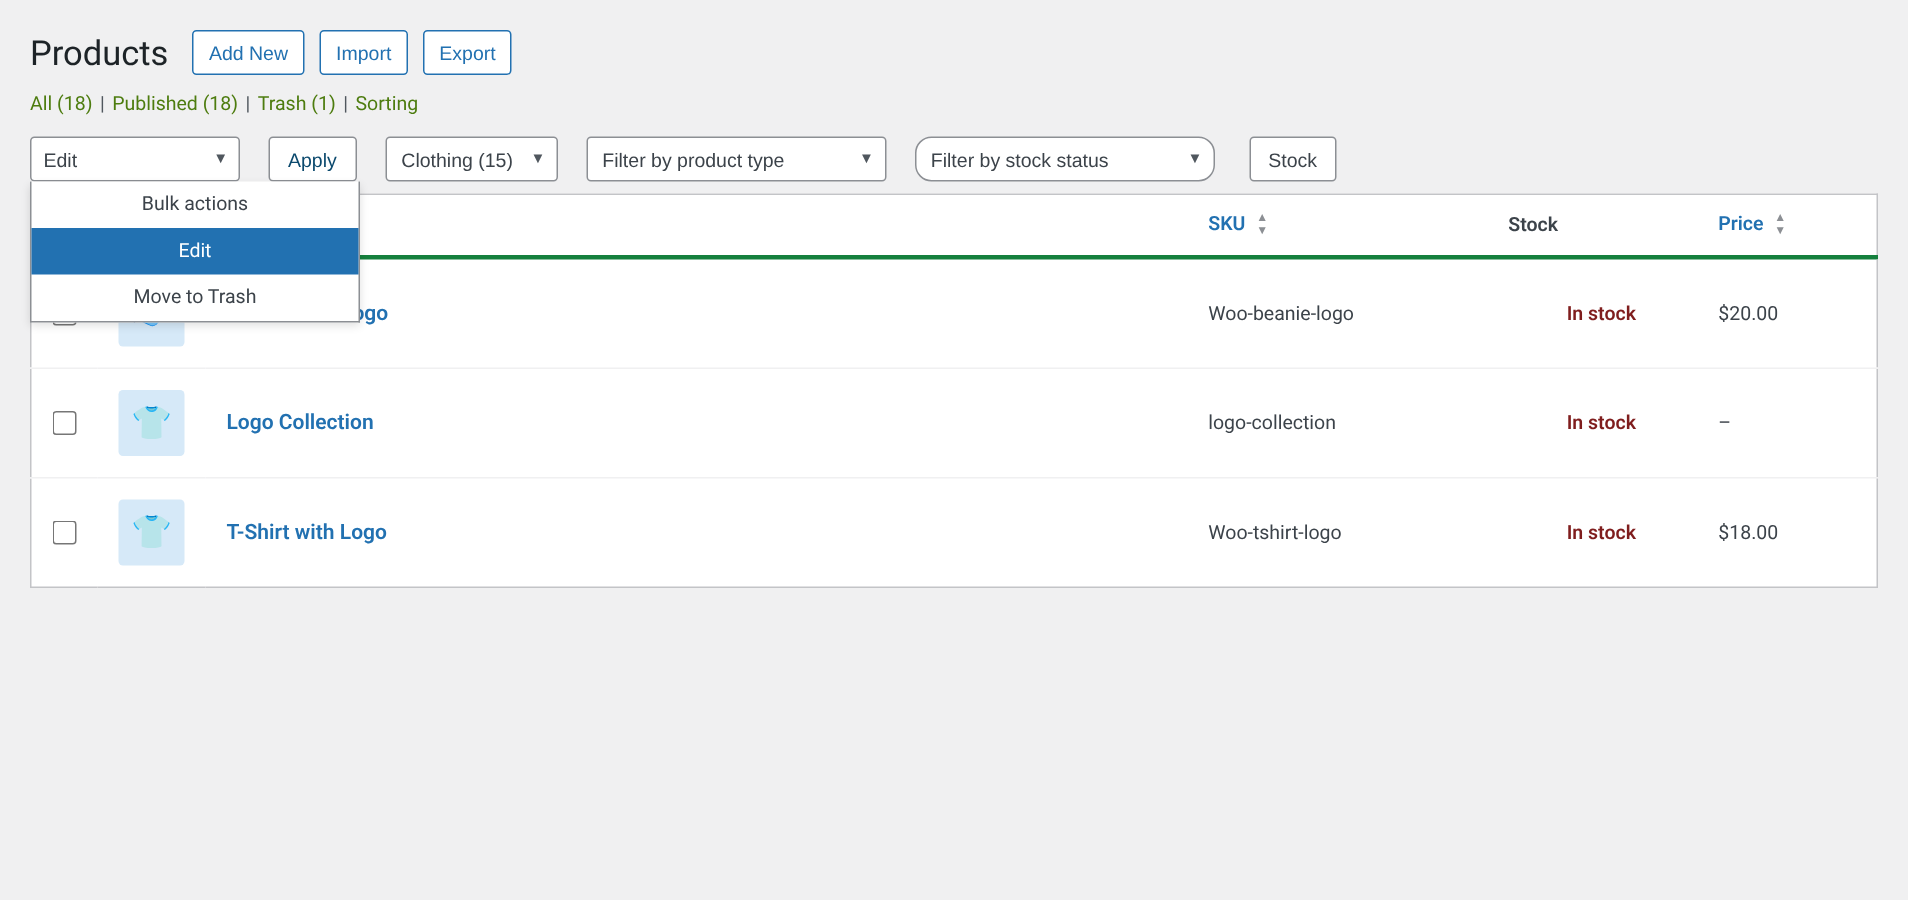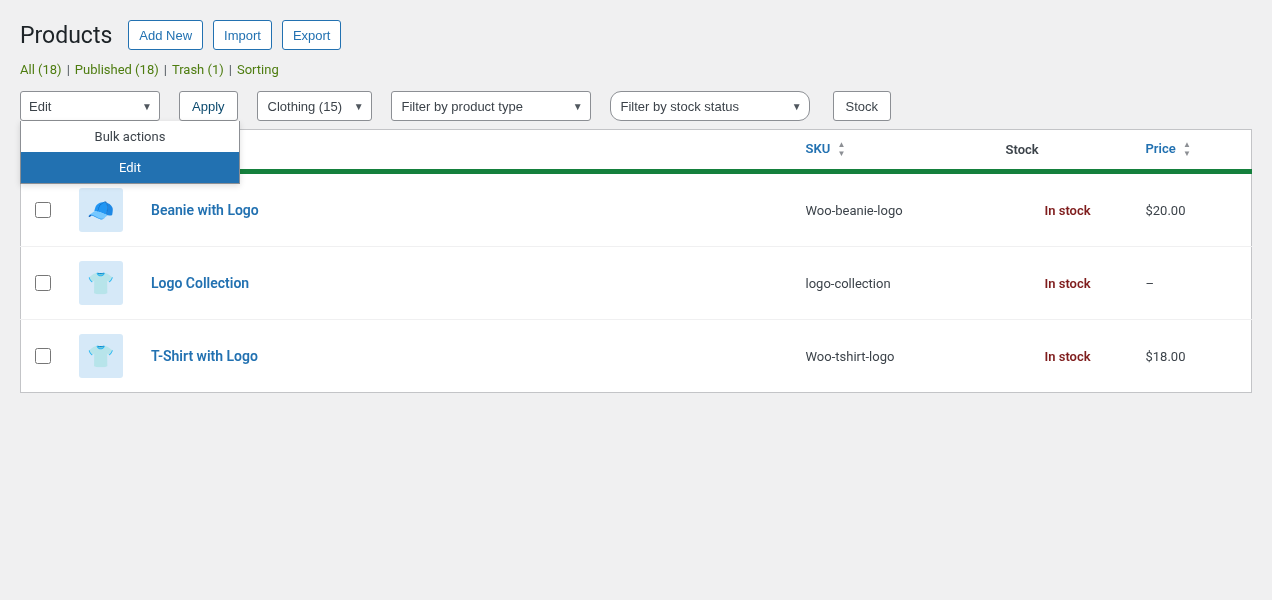--- a/index.html
+++ b/index.html
@@ -165,21 +165,21 @@
 
     .products-table {
       width: 100%;
       border-collapse: collapse;
       background: #fff;
       margin-top: 8px;
       border: 1px solid #c3c4c7;
     }
     .products-table th {
       background: #fff;
-      border-bottom: 5px solid #15803d;
+      border-bottom: 3px solid #15803d;
       padding: 10px 14px;
       text-align: left;
       font-weight: 600;
       color: #3c434a;
       font-size: 13px;
     }
     .products-table th.col-sku { color: #2271b1; }
     .products-table th.col-price { color: #2271b1; }
     .products-table td {
       padding: 14px 14px;
@@ -282,20 +282,21 @@
         <option value="">Bulk actions</option>
         <option value="edit" selected="">Edit</option>
         <option value="trash">Move to Trash</option>
       </select>
       <span class="bulk-select-chevron">▼</span>
 
       
       <div class="dropdown-open">
         <div class="dropdown-item">Bulk actions</div>
         <div class="dropdown-item selected">Edit</div>
+        <div class="dropdown-item">Move to Trash</div>
       </div>
     </div>
 
     <button class="apply-btn">Apply</button>
 
     <div class="filter-select-wrap">
       <select class="filter-select">
         <option>Clothing  (15)</option>
       </select>
       <span class="filter-select-chevron">▼</span>

